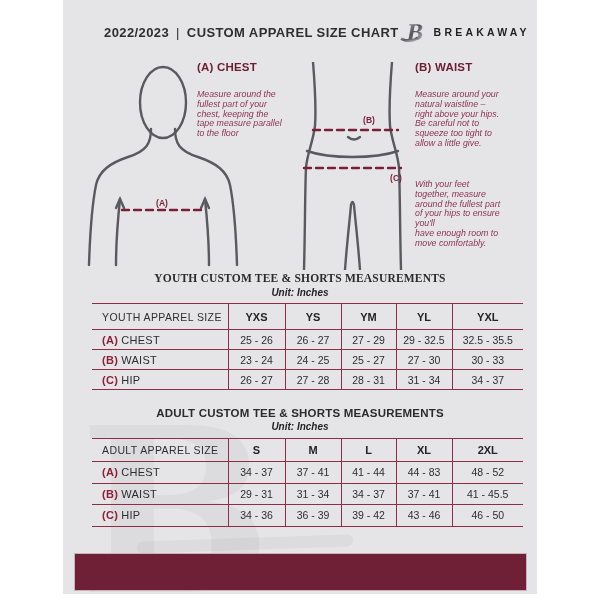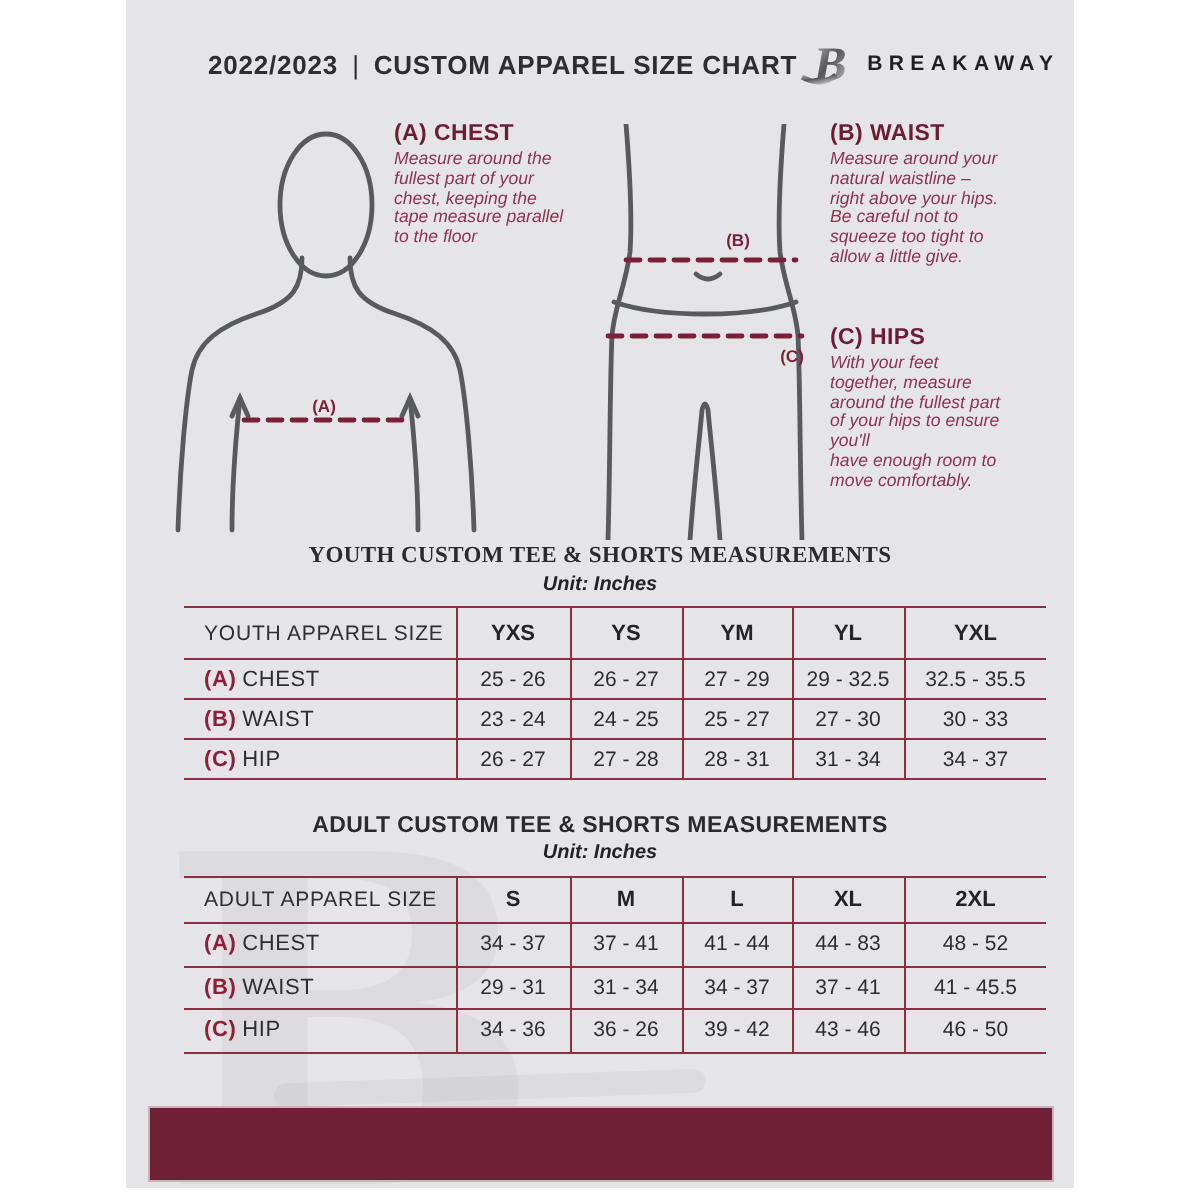--- a/index.html
+++ b/index.html
@@ -20,21 +20,21 @@
        display:flex;justify-content:space-between;align-items:center;z-index:2;margin-left:16px;}
   .hdr-title{font-weight:bold;font-size:13px;letter-spacing:.4px;color:#2e2e30;
        white-space:nowrap;}
   .hdr-title .sep{margin:0 7px;color:#2e2e30;font-weight:normal;}
   .brand{display:flex;align-items:center;gap:7px;}
   .brand-name{font-weight:bold;font-size:10.5px;letter-spacing:3.2px;color:#1f1f21;}
 
   
   .guide{position:absolute;z-index:2;}
   .guide-h{font-size:11.5px;font-weight:bold;color:#6d1c33;letter-spacing:.2px;}
-  .guide-p{margin-top:2px;font-size:8.8px;line-height:9.8px;font-style:italic;
+  .guide-p{margin-top:17px;font-size:8.8px;line-height:9.8px;font-style:italic;
            color:#8c3350;white-space:pre-line;}
 
   
   .fig{position:absolute;z-index:1;}
   .fig path,.fig ellipse{fill:none;stroke:#595a5e;stroke-width:2.4;stroke-linecap:round;}
   .fig .dash{stroke:#7b1f38;stroke-width:2.4;stroke-dasharray:7 5;}
   .fig text{font-family:"Liberation Sans",sans-serif;font-size:8.5px;font-weight:bold;
             fill:#7b1f38;}
 
   
@@ -134,21 +134,20 @@
     <div class="guide-h">(B) WAIST</div>
     <div class="guide-p">Measure around your
 natural waistline –
 right above your hips.
 Be careful not to
 squeeze too tight to
 allow a little give.</div>
   </div>
 
   <div class="guide" style="left:352px;top:163px;width:120px;">
-    <div class="guide-h">(C) HIPS</div>
     <div class="guide-p">With your feet
 together, measure
 around the fullest part
 of your hips to ensure
 you'll
 have enough room to
 move comfortably.</div>
   </div>
 
   <div class="sec-title" style="top:272px;font-family:Liberation Serif, serif;">YOUTH CUSTOM TEE &amp; SHORTS MEASUREMENTS</div>
@@ -232,21 +231,21 @@
       <td class="row-label"><span class="mk">(B)</span><span>WAIST</span></td>
       <td class="val">29 - 31</td>
       <td class="val">31 - 34</td>
       <td class="val">34 - 37</td>
       <td class="val">37 - 41</td>
       <td class="val">41 - 45.5</td>
     </tr>
     <tr>
       <td class="row-label"><span class="mk">(C)</span><span>HIP</span></td>
       <td class="val">34 - 36</td>
-      <td class="val">36 - 26</td>
+      <td class="val">36 - 39</td>
       <td class="val">39 - 42</td>
       <td class="val">43 - 46</td>
       <td class="val">46 - 50</td>
     </tr>
   </tbody>
     </table>
 
   <div class="footer"></div>
 </div>
 

